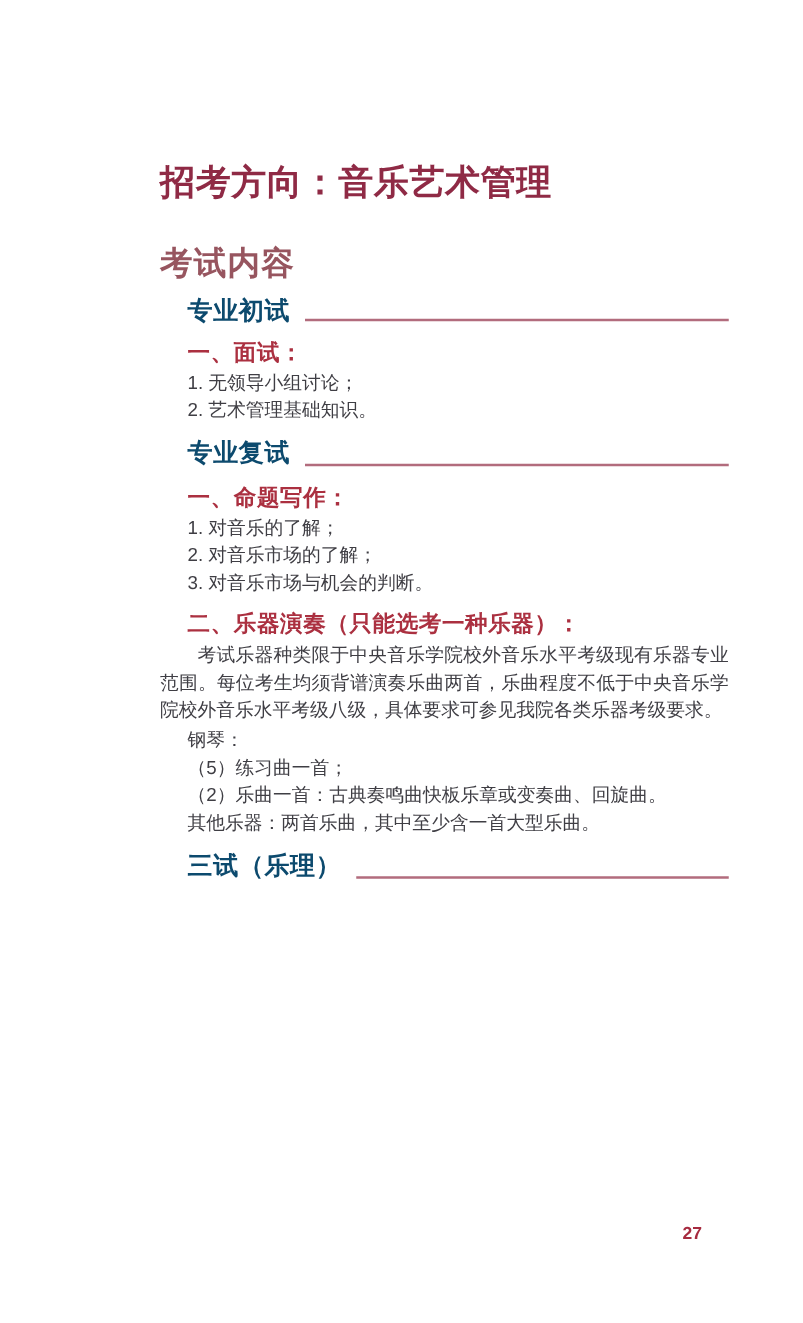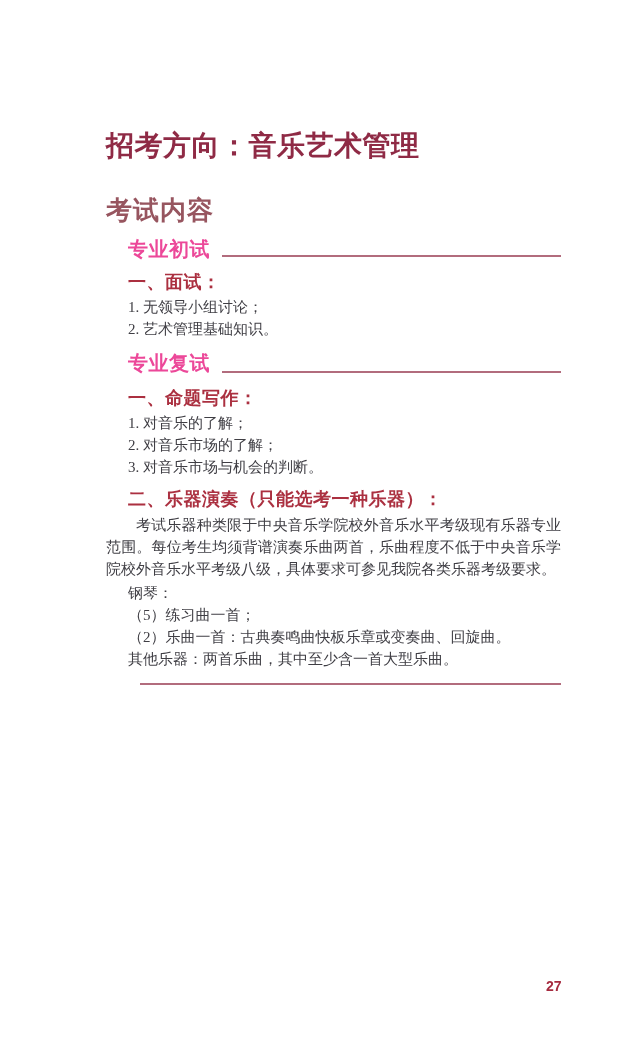--- a/index.html
+++ b/index.html
@@ -9,21 +9,21 @@
   }
   .page {
     position:relative;
     width:642px; height:1058px;
     background:#ffffff;
     margin:0 auto;
     overflow:hidden;
   }
   .doc {
     position:absolute;
-    left:106px; top:131px;
+    left:128px; top:131px;
     width:455px;
   }
   .title {
     font-size:28px; line-height:30px;
     font-weight:bold;
     color:#8F2A45;
     letter-spacing:0.5px;
   }
   .content-heading {
     margin-top:34px;
@@ -31,38 +31,38 @@
     font-weight:bold;
     color:#97555F;
     letter-spacing:1px;
   }
   .sections { margin-top:12px; padding-left:22px; }
   .sec-head {
     display:flex; align-items:flex-end;
     margin-top:8px;
     font-size:20px; line-height:24px;
     font-weight:bold;
-    color:#ec4899;
+    color:#0c4a6e;
     letter-spacing:0.5px;
     white-space:nowrap;
   }
   .sec-head .rule {
     flex:1; height:0;
     border-bottom:2px solid #B26C7D;
     margin:0 0 4px 12px;
   }
   .sub-head {
     margin-top:9px;
     font-size:18px; line-height:24px;
     font-weight:bold;
     color:#AB3040;
     letter-spacing:0.5px;
   }
   .body-text, .body-line {
-    font-family:Liberation Serif, serif;
+    font-family:Liberation Sans, sans-serif;
     font-size:15px; line-height:22px;
     color:#3F3E44;
   }
   .list { margin-top:2px; }
   .para {
     margin-left:-22px;
     margin-top:3px;
     text-indent:2em;
     text-align:justify;
   }
@@ -113,20 +113,21 @@
       <div class="sub-head">二、乐器演奏（只能选考一种乐器）：</div>
       <div class="body-text para">考试乐器种类限于中央音乐学院校外音乐水平考级现有乐器专业范围。每位考生均须背谱演奏乐曲两首，乐曲程度不低于中央音乐学院校外音乐水平考级八级，具体要求可参见我院各类乐器考级要求。</div>
       <div class="list">
         <div class="body-line">钢琴：</div>
         <div class="body-line">（5）练习曲一首；</div>
         <div class="body-line">（2）乐曲一首：古典奏鸣曲快板乐章或变奏曲、回旋曲。</div>
         <div class="body-line">其他乐器：两首乐曲，其中至少含一首大型乐曲。</div>
       </div>
 
       <div class="sec-head sec-gap">
+        <span>三试（乐理）</span>
         <span class="rule"></span>
       </div>
 
     </div>
   </div>
 
   <div class="page-number">27</div>
 </div>
 
 </body></html>

